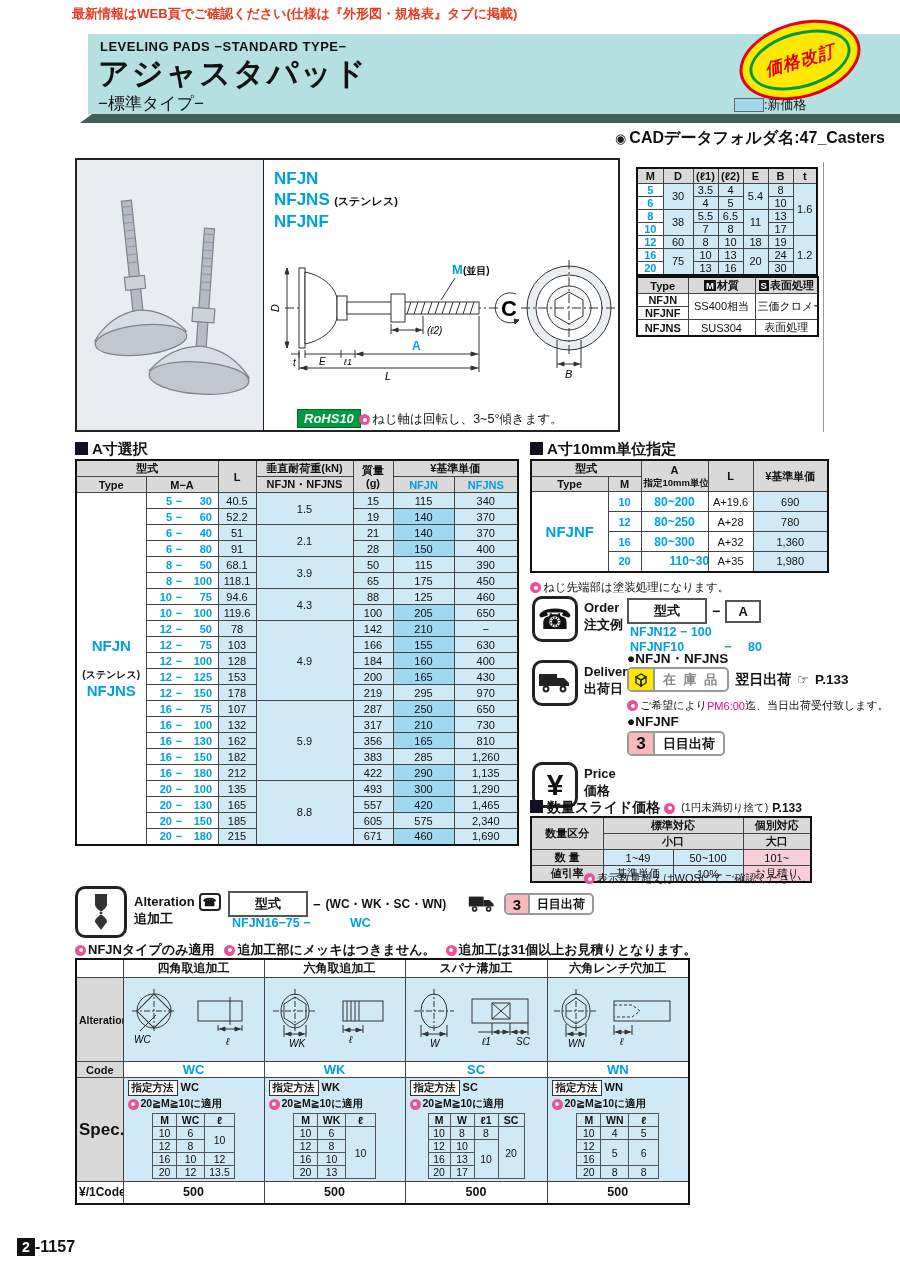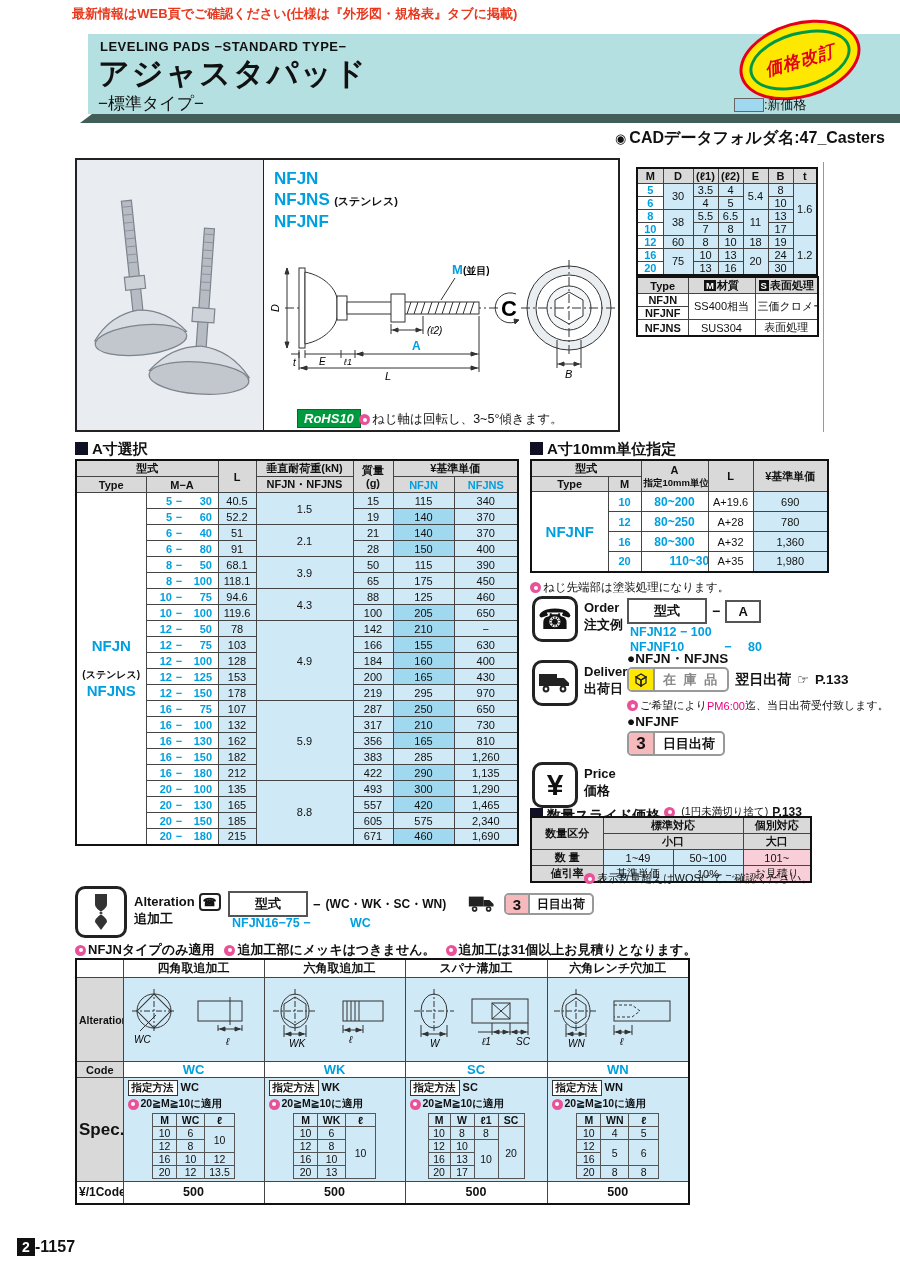--- a/index.html
+++ b/index.html
@@ -711,21 +711,21 @@
 
 <div class="abs icon-box" style="left:532px;top:762px;">
   <span style="font-size:30px;font-weight:bold;">¥</span>
 </div>
 <div class="abs" style="left:584px;top:766px;font-size:13px;font-weight:bold;line-height:1.3;">
   <div>Price</div>
   <div>価格</div>
 </div>
 
 <div class="abs" style="left:530px;top:799px;display:flex;align-items:center;gap:4px;">
-  <span class="sq b" style="font-size:14px;margin-top:8px;">数量スライド価格</span>
+  <span class="sq b" style="font-size:14px;">数量スライド価格</span>
   <span class="note-ic"></span>
   <span style="font-size:10.5px;">(1円未満切り捨て)</span>
   <span class="b" style="font-size:12px;">P.133</span>
 </div>
 <table class="abs tbl" style="left:530px;top:816px;width:280px;">
   <colgroup>
       <col style="width:72px">
       <col style="width:70px">
       <col style="width:70px">
       <col style="width:68px">

